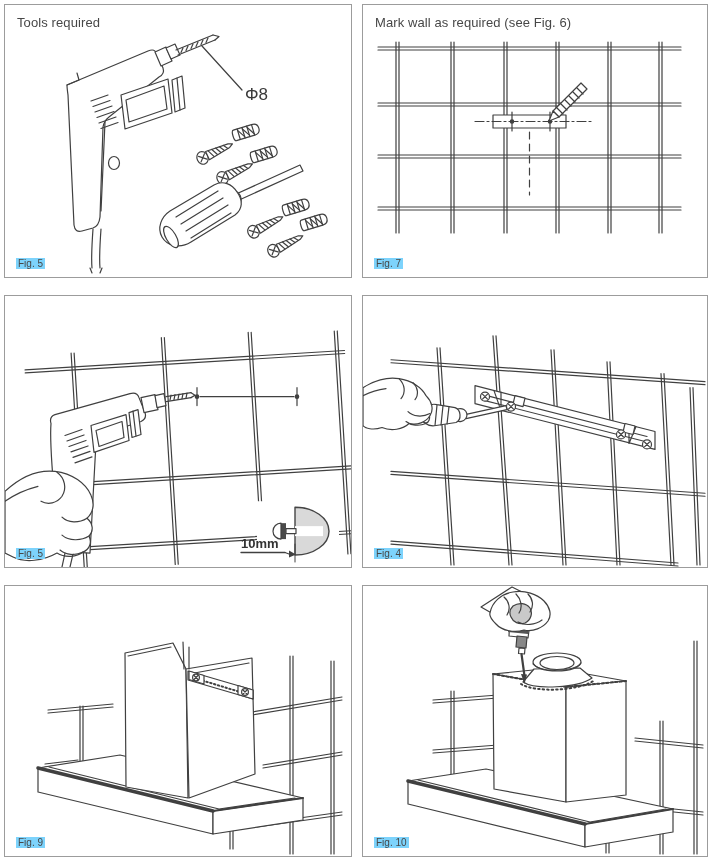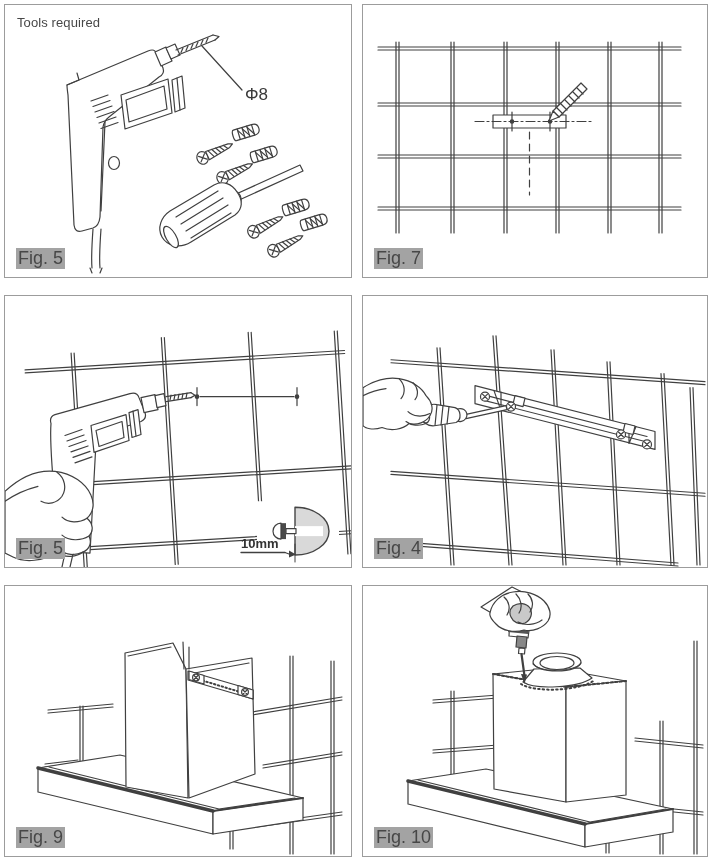--- a/index.html
+++ b/index.html
@@ -3,22 +3,22 @@
 <meta charset="utf-8">
 <style>
   html,body{margin:0;padding:0;background:#ffffff;}
   body{width:712px;height:862px;font-family:"Liberation Sans",sans-serif;color:#474747;overflow:hidden;}
   .page{position:relative;box-sizing:border-box;width:620px;height:862px;padding:4px;
         display:grid;grid-template-columns:348px 346px;grid-template-rows:274px 273px 272px;
         column-gap:10px;row-gap:17px;}
   .panel{position:relative;box-sizing:border-box;border:1px solid #9c9c9c;background:#fff;}
   .panel-title{position:absolute;top:9px;left:12px;right:16px;font-size:13px;line-height:1.45;
                color:#474747;letter-spacing:.1px;z-index:3;background:transparent;}
-  .fig-label{position:absolute;bottom:8px;left:11px;font-size:18px;color:#474747;z-index:3;
-             background:#a3a3a3;padding:0 2px;}
+  .fig-label{position:absolute;bottom:8px;left:11px;font-size:10px;color:#474747;z-index:3;
+             background:#7dd3fc;padding:0 2px;}
   svg.figure{position:absolute;left:0;top:0;width:100%;height:100%;z-index:1;}
   svg text{font-family:"Liberation Sans",sans-serif;}
 </style>
 </head>
 <body>
 
 <div class="page">
 
   <div class="panel">
     <div class="panel-title">Tools required</div>
@@ -76,20 +76,21 @@
           <path fill="#fff" d="M 232,187 C 238,195 238,204 230,210 L 186,237 C 175,244 162,241 157,232 C 152,223 156,212 165,206 L 209,180 C 218,175 227,179 232,187 Z"></path>
           <path d="M 171,212 L 213,186 M 176,219 L 218,193 M 181,226 L 223,200 M 186,233 L 226,208"></path>
           <ellipse cx="166" cy="232" rx="12" ry="5" fill="#fff" transform="rotate(60 166 232)"></ellipse>
         </g>
       </g>
     </svg>
     <div class="fig-label">Fig. 5</div>
   </div>
 
   <div class="panel">
+    <div class="panel-title">Mark wall as required (see Fig. 6)</div>
     <svg class="figure" viewBox="0 0 344 272" preserveAspectRatio="none">
       <g stroke="#404040" stroke-width="1.2" fill="none" stroke-linecap="round" stroke-linejoin="round">
         <g>
           <path d="M15,42 H318 M15,45 H318 M15,98 H318 M15,101 H318 M15,150 H318 M15,153 H318 M15,202 H318 M15,205 H318"></path>
           <path d="M33,37 V228 M36,37 V228 M88,37 V228 M91,37 V228 M141,37 V228 M144,37 V228 M193,37 V228 M196,37 V228 M245,37 V228 M248,37 V228 M296,37 V228 M299,37 V228"></path>
         </g>
         <g>
           <rect x="130" y="110" width="73" height="13" fill="#fff"></rect>
           <path d="M 112,116.5 L 230,116.5" stroke-dasharray="9 3 2 3"></path>
           <path d="M 149,107 V 126 M 187,107 V 126"></path>

